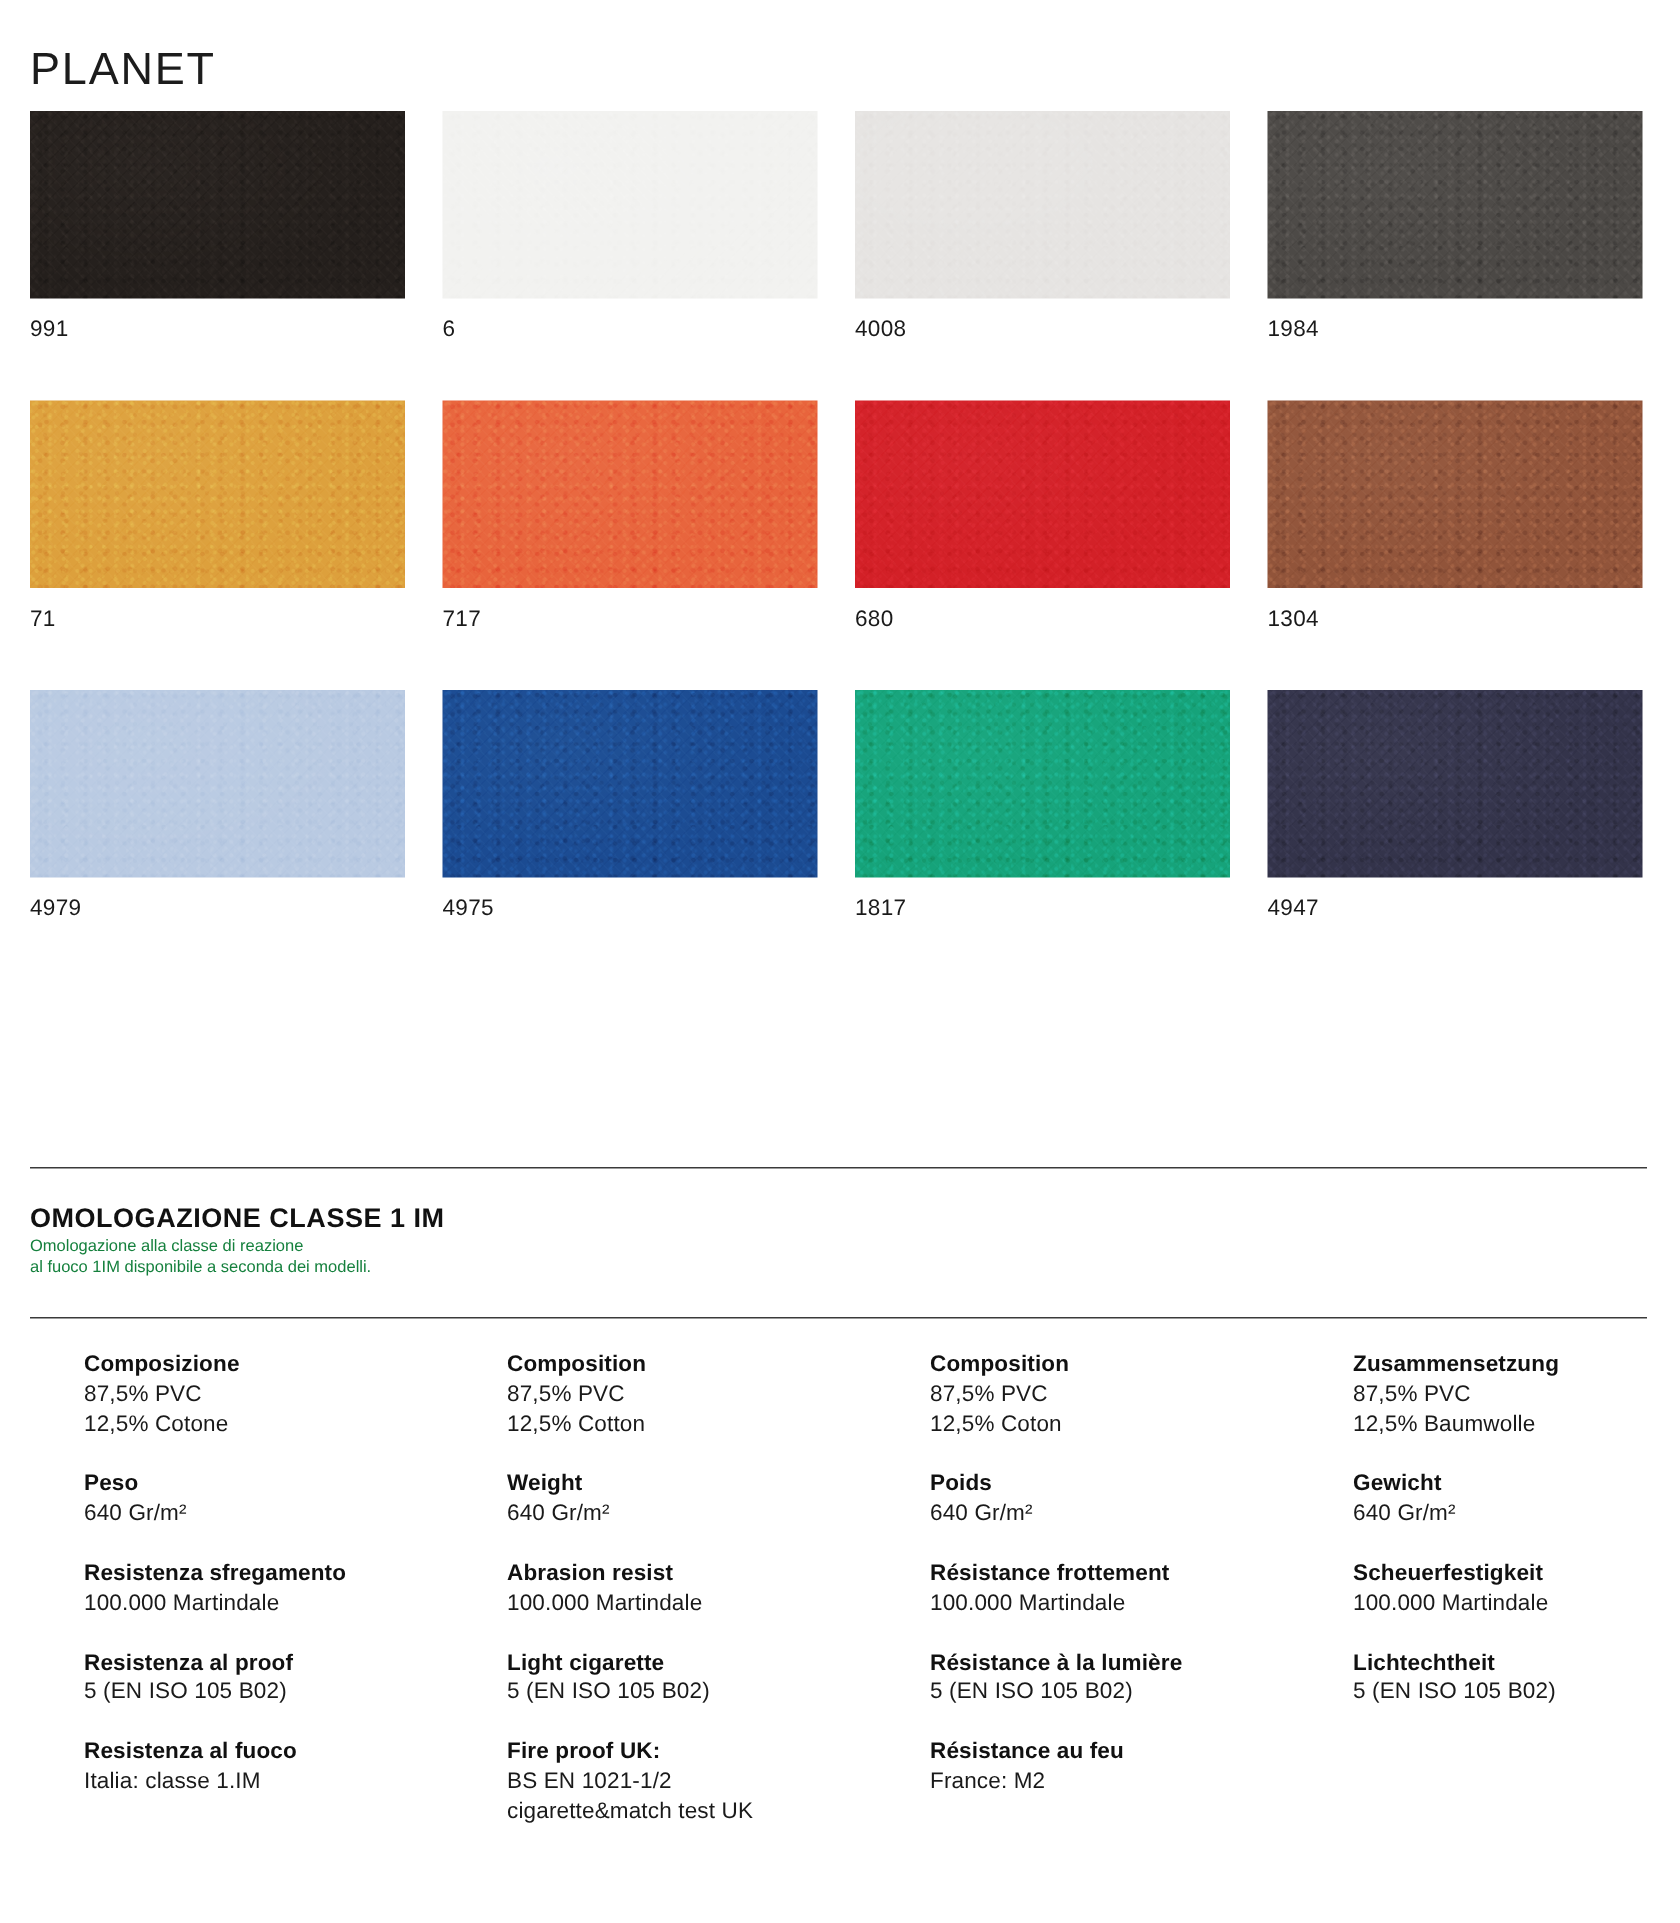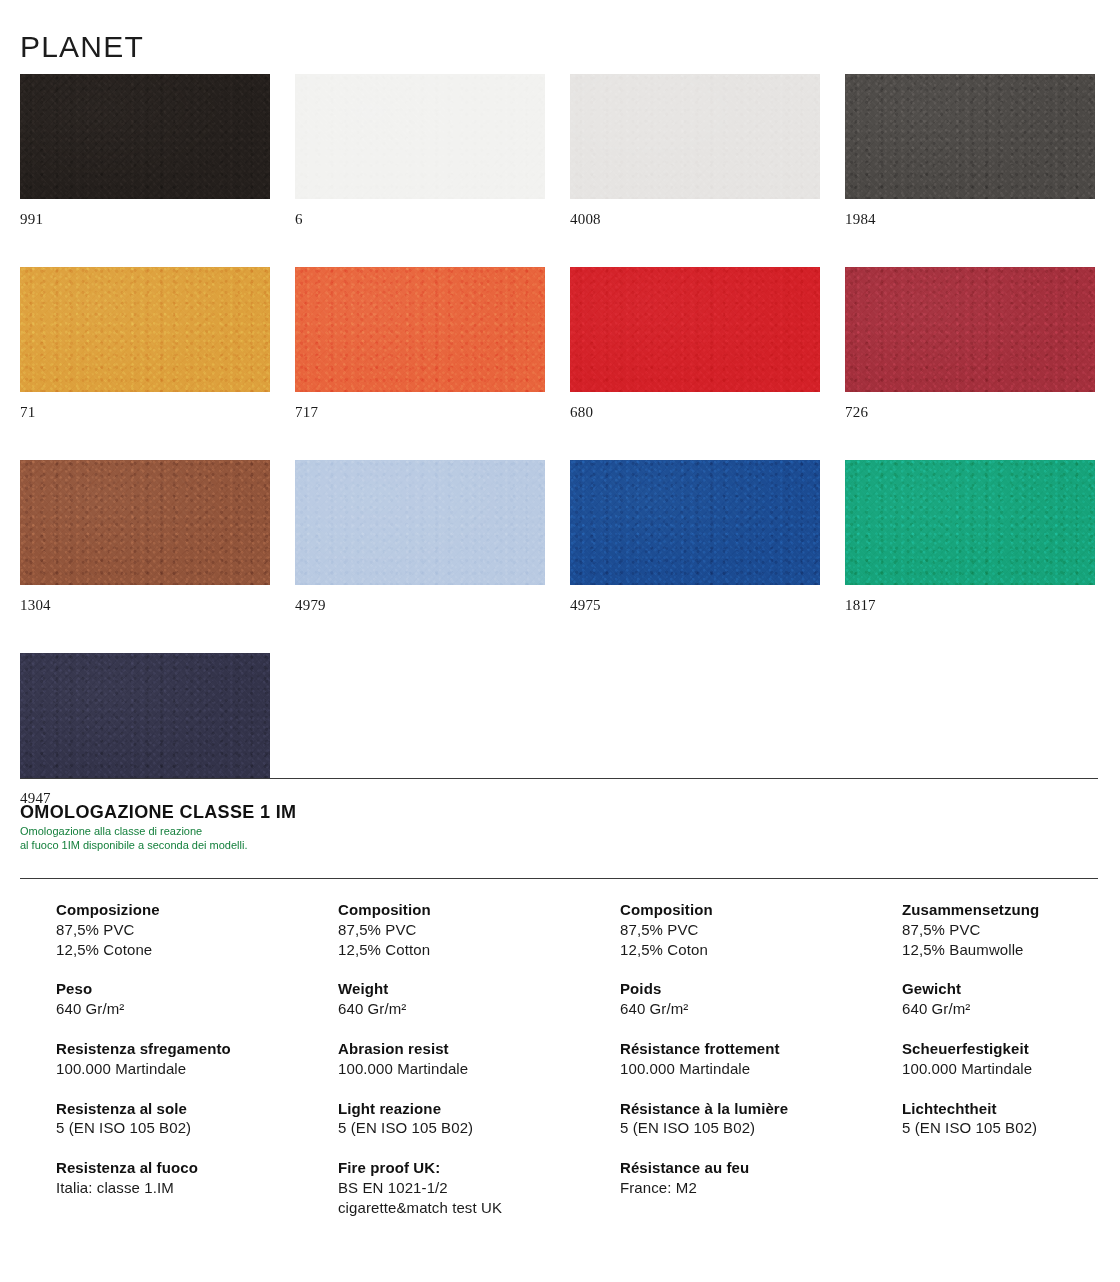--- a/index.html
+++ b/index.html
@@ -36,21 +36,20 @@
     left: 20px;
     top: 74px;
     width: 1078px;
     display: grid;
     grid-template-columns: repeat(4, 250px);
     column-gap: 25px;
     row-gap: 40px;
   }
   .swatch-cell {
     width: 250px;
-    font-family: Liberation Serif, serif;
   }
   .swatch-chip {
     width: 250px;
     height: 125px;
     position: relative;
     overflow: hidden;
   }
   
   .swatch-chip::before {
     content: "";
@@ -178,24 +177,20 @@
     </div>
     <div class="swatch-cell">
       <div class="swatch-chip" style="background-color: rgb(232, 100, 60);"></div>
       <div class="swatch-code">717</div>
     </div>
     <div class="swatch-cell">
       <div class="swatch-chip" style="background-color: rgb(211, 32, 39);"></div>
       <div class="swatch-code">680</div>
     </div>
     <div class="swatch-cell">
-      <div class="swatch-chip" style="background-color: rgb(163, 47, 60);"></div>
-      <div class="swatch-code">726</div>
-    </div>
-    <div class="swatch-cell">
       <div class="swatch-chip" style="background-color: rgb(145, 84, 58);"></div>
       <div class="swatch-code">1304</div>
     </div>
     <div class="swatch-cell">
       <div class="swatch-chip pale" style="background-color: rgb(185, 202, 226);"></div>
       <div class="swatch-code">4979</div>
     </div>
     <div class="swatch-cell">
       <div class="swatch-chip" style="background-color: rgb(27, 75, 146);"></div>
       <div class="swatch-code">4975</div>
@@ -229,21 +224,21 @@
       </div>
       <div class="spec-group">
         <div class="spec-label">Peso</div>
         <div class="spec-value">640 Gr/m²</div>
       </div>
       <div class="spec-group">
         <div class="spec-label">Resistenza sfregamento</div>
         <div class="spec-value">100.000 Martindale</div>
       </div>
       <div class="spec-group">
-        <div class="spec-label">Resistenza al sole</div>
+        <div class="spec-label">Resistenza al proof</div>
         <div class="spec-value">5 (EN ISO 105 B02)</div>
       </div>
       <div class="spec-group">
         <div class="spec-label">Resistenza al fuoco</div>
         <div class="spec-value">Italia: classe 1.IM</div>
       </div>
     </div>
     <div class="spec-col">
       <div class="spec-group">
         <div class="spec-label">Composition</div>
@@ -252,21 +247,21 @@
       </div>
       <div class="spec-group">
         <div class="spec-label">Weight</div>
         <div class="spec-value">640 Gr/m²</div>
       </div>
       <div class="spec-group">
         <div class="spec-label">Abrasion resist</div>
         <div class="spec-value">100.000 Martindale</div>
       </div>
       <div class="spec-group">
-        <div class="spec-label">Light reazione</div>
+        <div class="spec-label">Light cigarette</div>
         <div class="spec-value">5 (EN ISO 105 B02)</div>
       </div>
       <div class="spec-group">
         <div class="spec-label">Fire proof UK:</div>
         <div class="spec-value">BS EN 1021-1/2</div>
         <div class="spec-value">cigarette&amp;match test UK</div>
       </div>
     </div>
     <div class="spec-col">
       <div class="spec-group">

